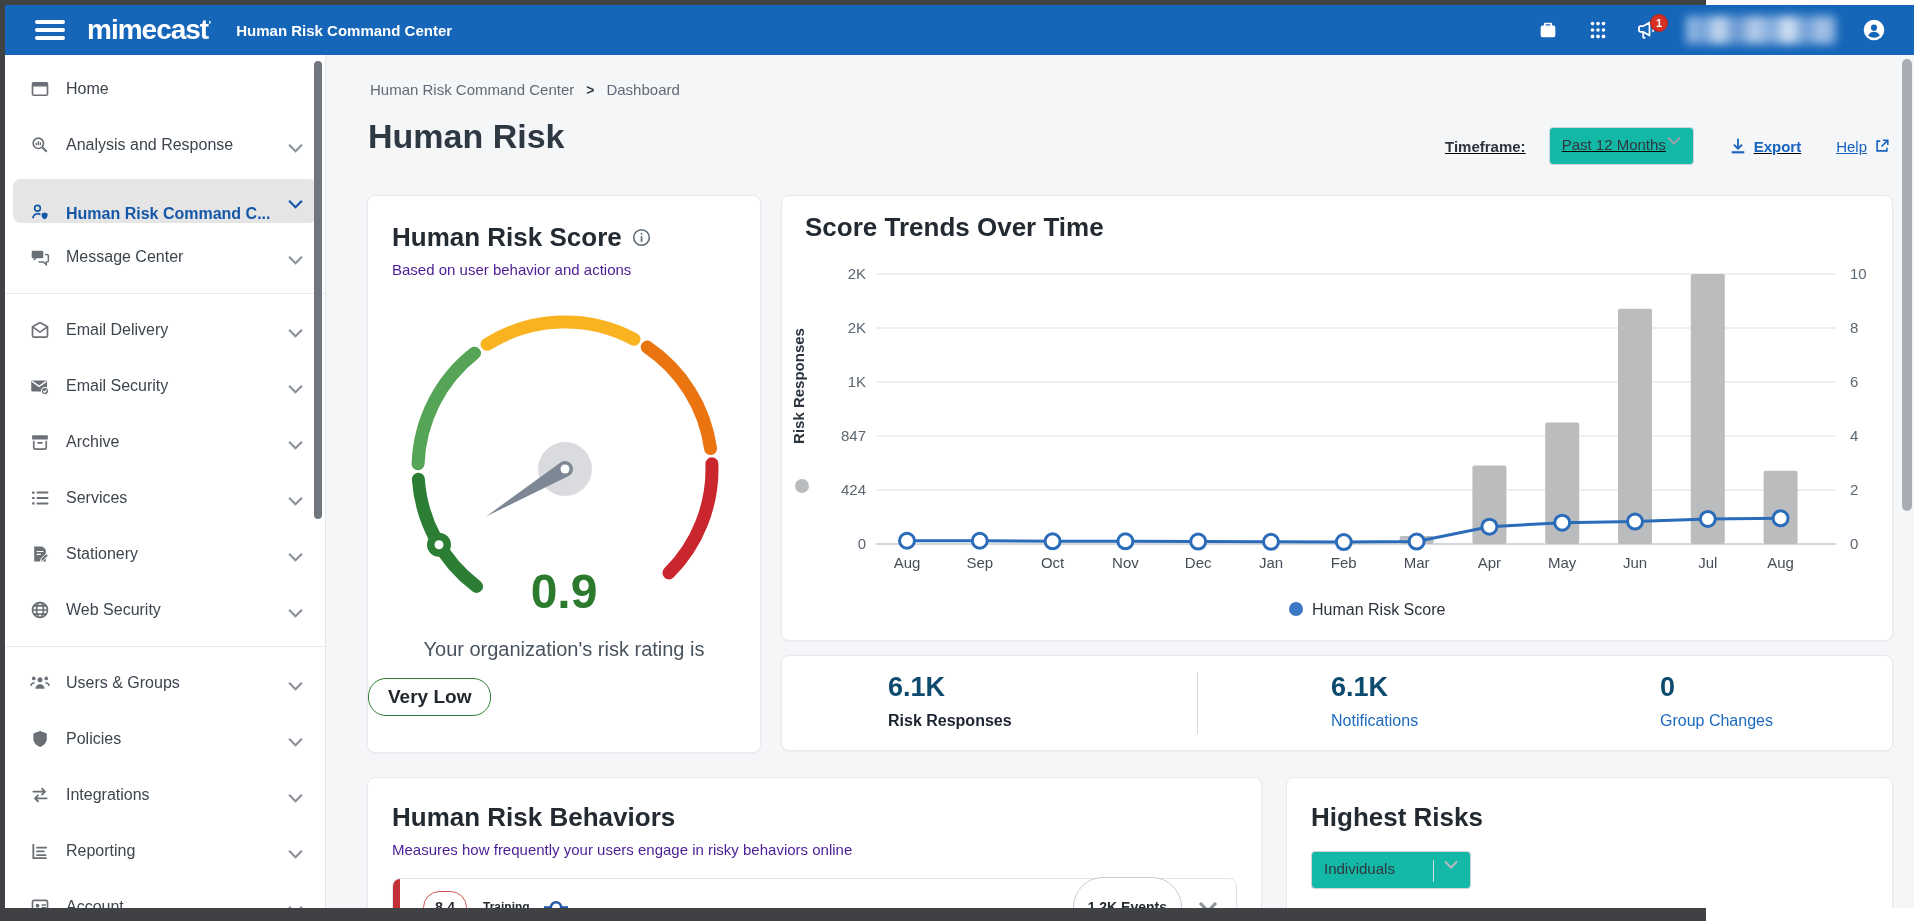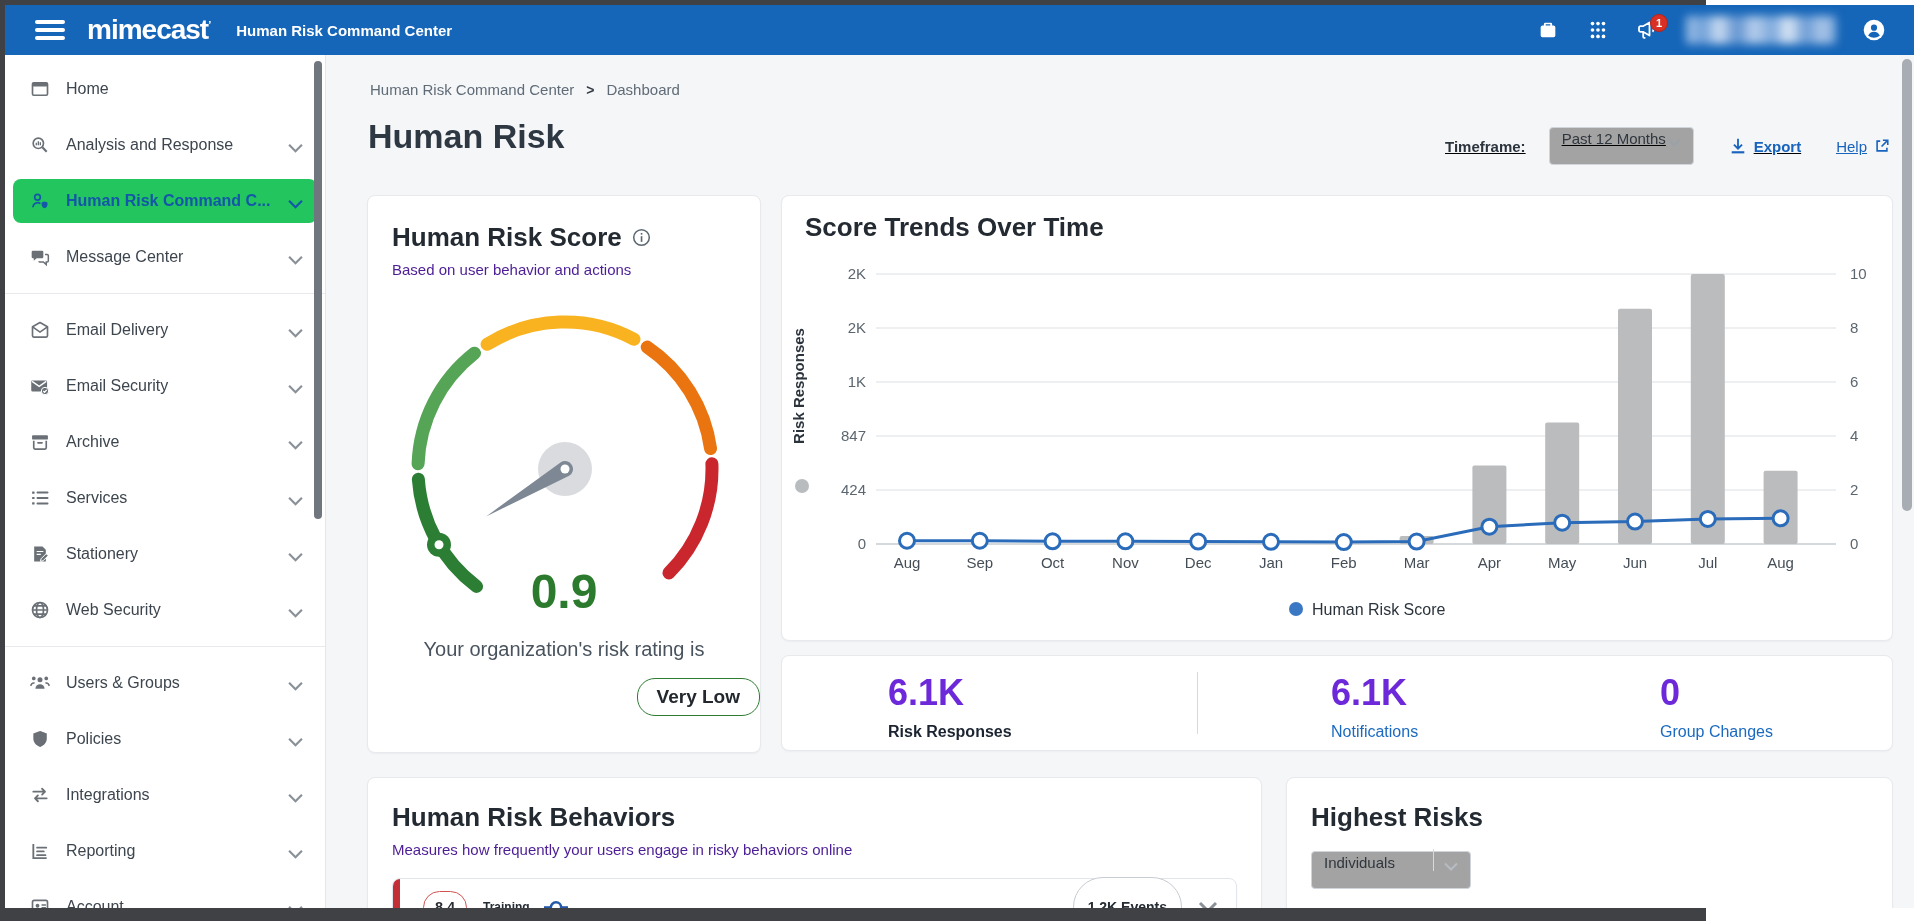--- a/index.html
+++ b/index.html
@@ -22,61 +22,61 @@
      filter:blur(5px); }
 
   
   #main { flex:1; display:flex; min-height:0; }
   #sidebar { position:relative; width:321px; background:#ffffff; border-right:1px solid #e4e6e9; flex:0 0 321px; }
   #sidebar-list { padding-top:12px; }
   .side-item { position:relative; height:44px; margin:0 8px 12px 8px; display:flex; align-items:center; padding:0 10px 0 16px; border-radius:8px; cursor:pointer; }
   .side-item .icn { width:22px; height:22px; flex:0 0 22px; display:flex; align-items:center; justify-content:center; }
   .side-item .lbl { margin-left:15px; font-size:16px; color:#3d454e; white-space:nowrap; }
   .side-item .chev { position:absolute; right:14px; top:16px; }
-  .side-item.active { background:#22c55e; }
+  .side-item.active { background:#e5e5e5;align-items:flex-end; }
   .side-item.active .lbl { color:#1457a8; font-weight:bold; }
   .side-divider { height:1px; background:#e7e9ec; margin:14px 0 14px 0; }
   #side-scroll { position:absolute; right:3px; top:6px; width:8px; height:458px; background:#70767d; border-radius:4px; }
 
   #content { position:relative; flex:1; overflow:hidden; }
   #main-scroll { position:absolute; right:2px; top:4px; width:10px; height:452px; background:#9aa0a7; border-radius:5px; opacity:.85; }
 
   
   #breadcrumb { position:absolute; left:44px; top:26px; font-size:15px; color:#5f6b76; display:flex; align-items:center; gap:12px; }
   #breadcrumb .sep { color:#333b44; font-weight:bold; font-size:14px; }
   #page-title { position:absolute; left:42px; top:62px; font-size:34px; font-weight:bold; color:#2e3842; }
   #header-controls { position:absolute; top:72px; right:24px; display:flex; align-items:center; gap:35px;text-decoration:underline; }
   #timeframe-label { font-size:15px; font-weight:bold; color:#2b333c; }
-  .select-box { height:38px; background:#a3a3a3; border:1px solid #cfd5da; border-radius:4px; display:flex; align-items:flex-end; padding:17px 12px; font-size:15px; color:#30363d; cursor:pointer; }
+  .select-box { height:38px; background:#14b8a6; border:1px solid #cfd5da; border-radius:4px; display:flex; align-items:flex-start; padding:8px 12px; font-size:15px; color:#30363d; cursor:pointer; }
   #timeframe-select { width:145px; justify-content:space-between; margin-left:-12px; }
   .link-blue { color:#1763be; font-size:15px; display:flex; align-items:center; gap:7px; cursor:pointer; }
   #export-btn { font-weight:bold; }
   #help-link u { text-decoration:underline; }
 
   
   .card { position:absolute; background:#fff; border:1px solid #e7e9ec; border-radius:8px; box-shadow:0 1px 2px rgba(20,30,40,.04); }
   .card-title { font-size:26px; font-weight:bold; color:#232a32; }
   .card-sub { font-size:15px; color:#4c1d95; margin-top:8px; }
 
   #score-card { left:41px; top:140px; width:394px; height:558px; }
   #score-card .hd { padding:26px 24px 0 24px; display:flex; align-items:center; gap:10px; }
   #score-card .card-sub { padding:0 24px; }
   #gauge-wrap { position:absolute; left:0; top:108px; width:394px; height:330px; }
   #gauge-value { position:absolute; left:0; top:368px; width:100%; text-align:center; font-size:48px; font-weight:bold; color:#2c7a2e; }
   #gauge-caption { position:absolute; left:0; top:442px; width:100%; text-align:center; font-size:20px; font-weight:500; color:#49535e; }
-  #rating-pill-row { position:absolute; left:0; top:482px; width:100%; text-align:right; }
+  #rating-pill-row { position:absolute; left:0; top:482px; width:100%; text-align:left; }
   #rating-pill { display:inline-block; border:1.5px solid #2e7d32; border-radius:18px; padding:7px 19px; font-size:19px; font-weight:600; color:#22282e; background:#fff; }
 
   #trends-card { left:455px; top:140px; width:1112px; height:446px; }
   #trends-card .hd { position:absolute; left:23px; top:16px; }
   #trend-chart { position:absolute; left:0; top:0; width:1112px; height:446px; }
 
   #stats-card { left:455px; top:600px; width:1112px; height:96px; }
   .stat { position:absolute; top:16px; }
-  .stat .v { font-size:36px; font-weight:bold; color:#6d28d9; }
+  .stat .v { font-size:27px; font-weight:bold; color:#0c4a6e; }
   .stat .l { font-size:16px; margin-top:9px; color:#1b2430; font-weight:bold; }
   .stat .l.link { color:#1b6ac0; font-weight:normal; }
   #stat-divider { position:absolute; left:415px; top:16px; width:1px; height:62px; background:#d6dadd; }
 
   #behaviors-card { left:41px; top:722px; width:895px; height:200px; padding:24px; }
   .behavior-row { position:relative; margin-top:20px; height:58px; border:1px solid #e2e6ea; border-radius:8px; display:flex; align-items:center; padding-left:30px; box-shadow:0 1px 2px rgba(20,30,40,.05); }
   .behavior-row .accent { position:absolute; left:0; top:0; width:7px; height:100%; background:#c32f36; border-radius:8px 0 0 8px; }
   .score-badge { min-width:44px; height:33px; border:1.5px solid #d05353; border-radius:999px; display:flex; align-items:center; justify-content:center; font-size:14.5px; font-weight:bold; color:#2a2e33; padding:0 8px; }
   .behavior-name { margin-left:16px; font-size:12px; font-weight:bold; color:#262c33; }
   .trend-icn { margin-left:14px; display:flex; align-items:center; }

